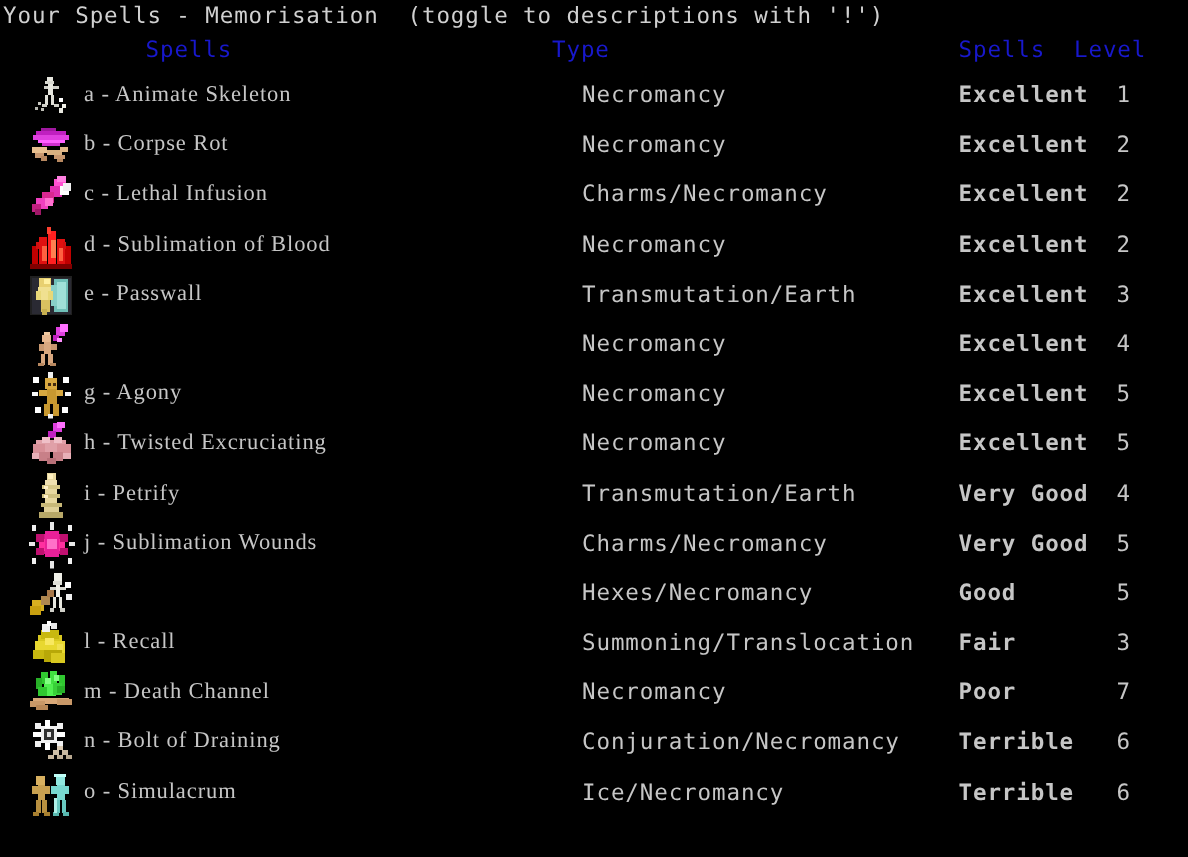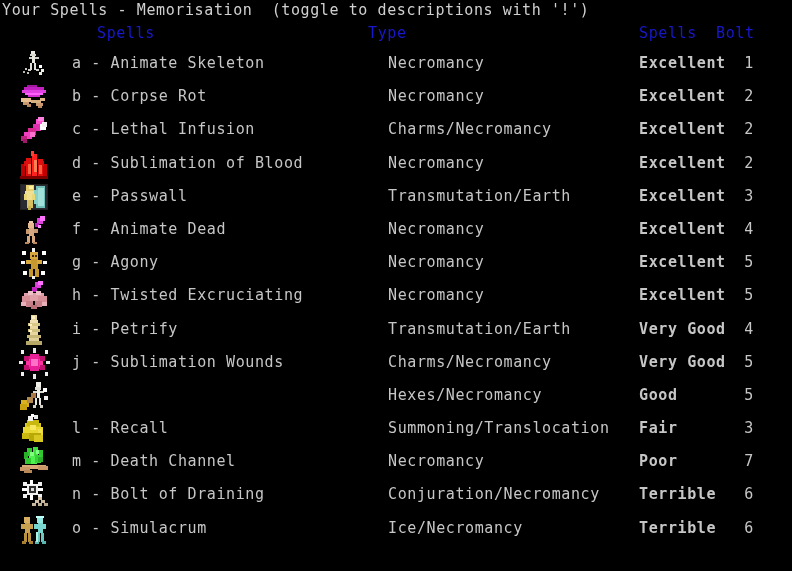--- a/index.html
+++ b/index.html
@@ -76,37 +76,37 @@
   .icon-cell svg { display: block; width: 32px; height: 32px; }
 
   .cell {
     position: absolute;
     white-space: pre;
     color: #c6c6c6;
     font-size: 15px;
     letter-spacing: 0.6px;
     top: 9px;
   }
-  .c-name    { left: 72px; }
+  .c-name    { left: 56px; font-family: Liberation Serif, serif; }
   .c-type    { left: 388px; }
   .c-success { left: 639px; font-weight: bold; }
   .c-level   { left: 736px; width: 18px; text-align: right; }
 </style>
 </head>
 <body>
 
 <div id="screen">
 
   <div class="title-line">Your Spells - Memorisation  (toggle to descriptions with '!')</div>
 
   <div class="header-row">
     <div class="hdr hdr-spells">Spells</div>
     <div class="hdr hdr-type">Type</div>
     <div class="hdr hdr-success">Spells</div>
-    <div class="hdr hdr-level">Bolt</div>
+    <div class="hdr hdr-level">Level</div>
   </div>
 
   <div class="rows" id="rows">
       <div class="row">
         <div class="icon-cell">
           <svg viewBox="0 0 32 32" shape-rendering="crispEdges" xmlns="http://www.w3.org/2000/svg">
             <rect x="13" y="3" width="4" height="3" fill="#e8e8e0"></rect>
             <rect x="12" y="6" width="6" height="2" fill="#d8d8d0"></rect>
             <rect x="14" y="8" width="3" height="7" fill="#e8e8e0"></rect>
             <rect x="11" y="9" width="3" height="2" fill="#cfcfc8"></rect>
@@ -225,21 +225,20 @@
             <rect x="14" y="22" width="3" height="7" fill="#d8a880"></rect>
             <rect x="7" y="28" width="4" height="2" fill="#b88860"></rect>
             <rect x="15" y="28" width="4" height="2" fill="#b88860"></rect>
             <rect x="19" y="4" width="6" height="6" fill="#e040e0"></rect>
             <rect x="22" y="2" width="5" height="5" fill="#ff70ff"></rect>
             <rect x="17" y="9" width="4" height="4" fill="#c020c0"></rect>
             <rect x="20" y="11" width="3" height="3" fill="#ff90ff"></rect>
             <rect x="11" y="7" width="4" height="2" fill="#f0c8a0"></rect>
           </svg>
         </div>
-        <div class="cell c-name">f - Animate Dead</div>
         <div class="cell c-type">Necromancy</div>
         <div class="cell c-success">Excellent</div>
         <div class="cell c-level">4</div>
       </div>
       <div class="row">
         <div class="icon-cell">
           <svg viewBox="0 0 32 32" shape-rendering="crispEdges" xmlns="http://www.w3.org/2000/svg">
             <rect x="12" y="5" width="8" height="7" fill="#d8a840"></rect>
             <rect x="13" y="12" width="7" height="10" fill="#c89830"></rect>
             <rect x="8" y="13" width="5" height="4" fill="#d8a840"></rect>

